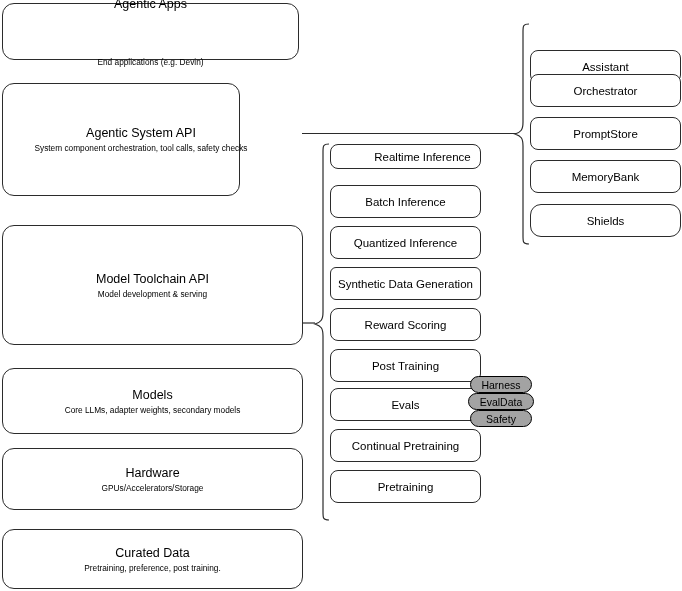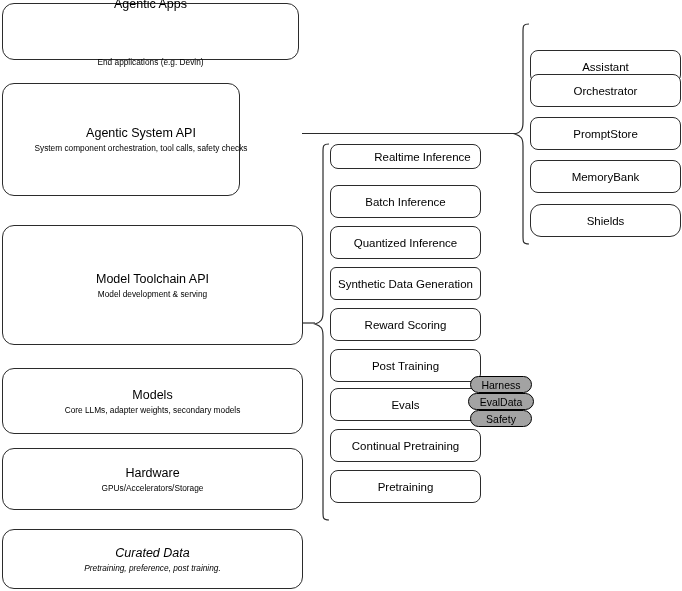--- a/index.html
+++ b/index.html
@@ -135,21 +135,21 @@
   <div class="layer-box" style="left:2px; top:368px; width:301px; height:66px;">
     <div class="layer-title">Models</div>
     <div class="layer-sub">Core LLMs, adapter weights, secondary models</div>
   </div>
 
   <div class="layer-box" style="left:2px; top:448px; width:301px; height:62px;">
     <div class="layer-title">Hardware</div>
     <div class="layer-sub">GPUs/Accelerators/Storage</div>
   </div>
 
-  <div class="layer-box" style="left:2px; top:529px; width:301px; height:60px;font-style:italic;">
+  <div class="layer-box" style="left:2px; top:529px; width:301px; height:60px;">
     <div class="layer-title">Curated Data</div>
     <div class="layer-sub">Pretraining, preference, post training.</div>
   </div>
 
   <div class="pill-box" style="left:330px; top:144px; width:151px; height:25px;padding-left:34px;">
     <span class="pill-label">Realtime Inference</span>
   </div>
   <div class="pill-box" style="left:330px; top:185px; width:151px; height:33px;">
     <span class="pill-label">Batch Inference</span>
   </div>

